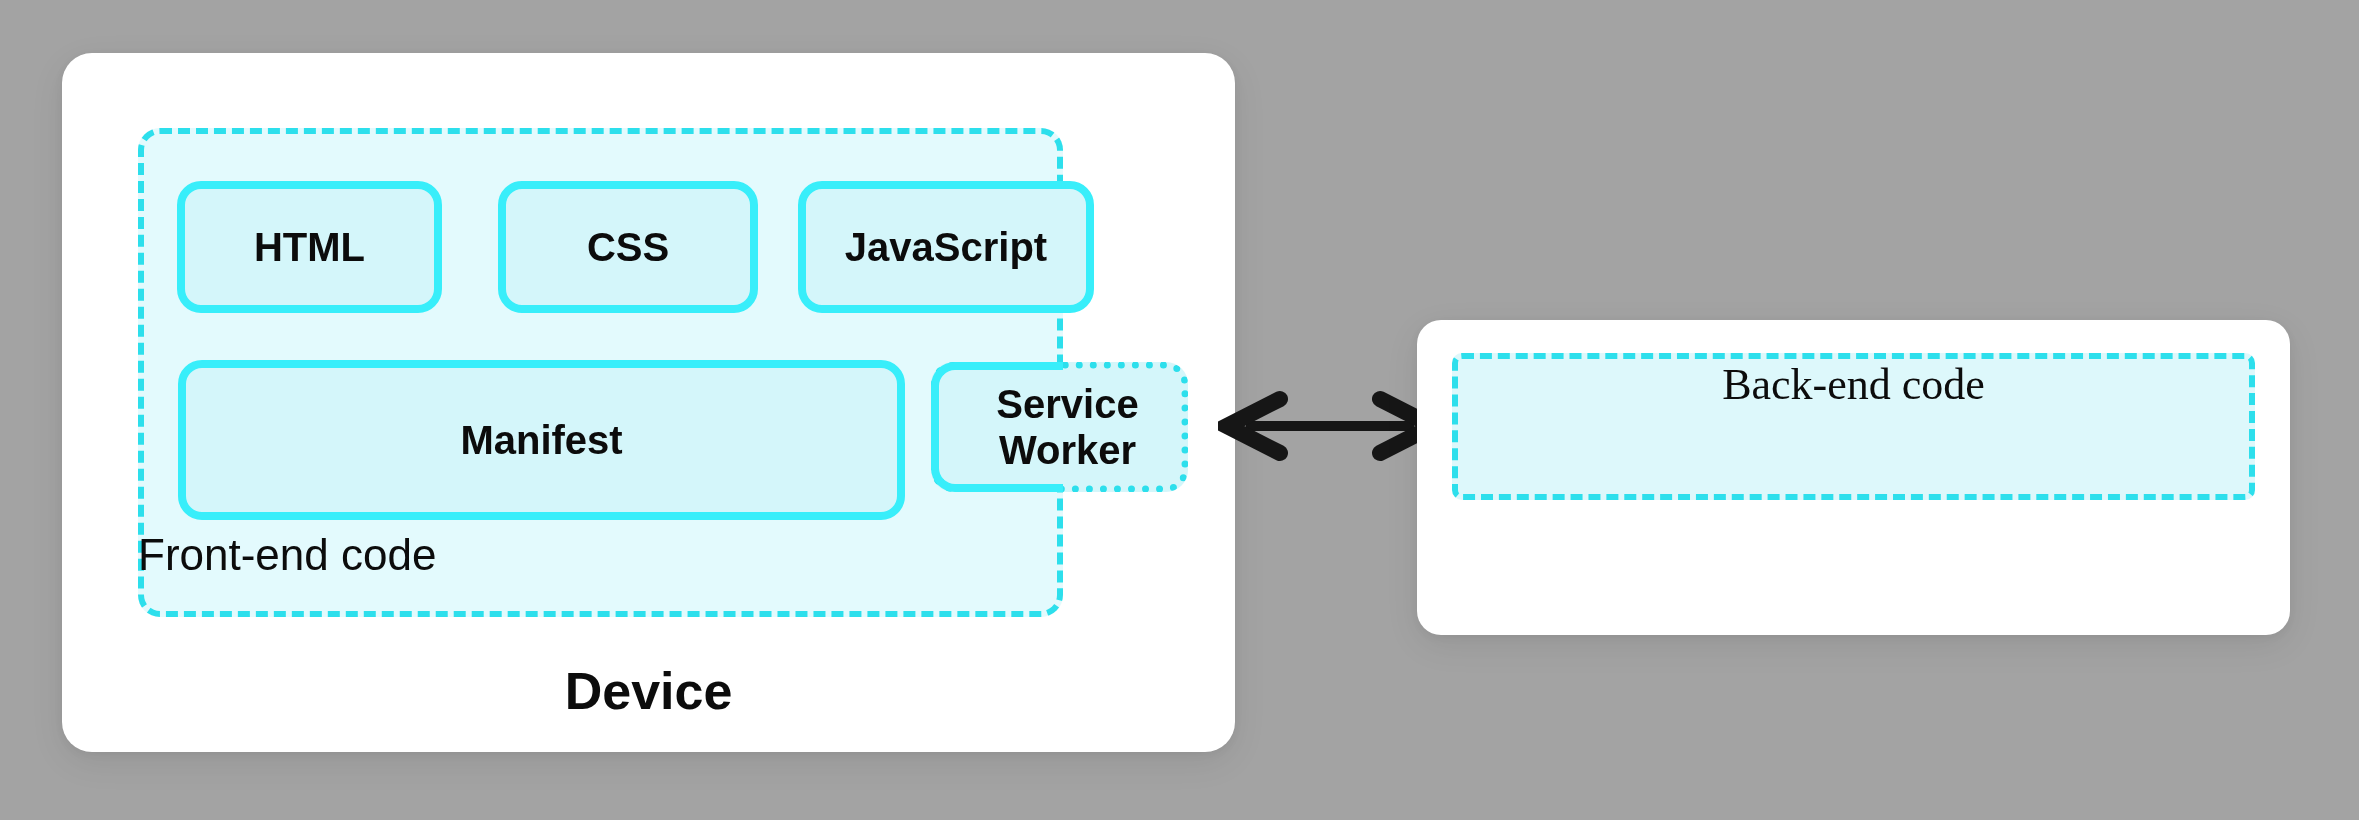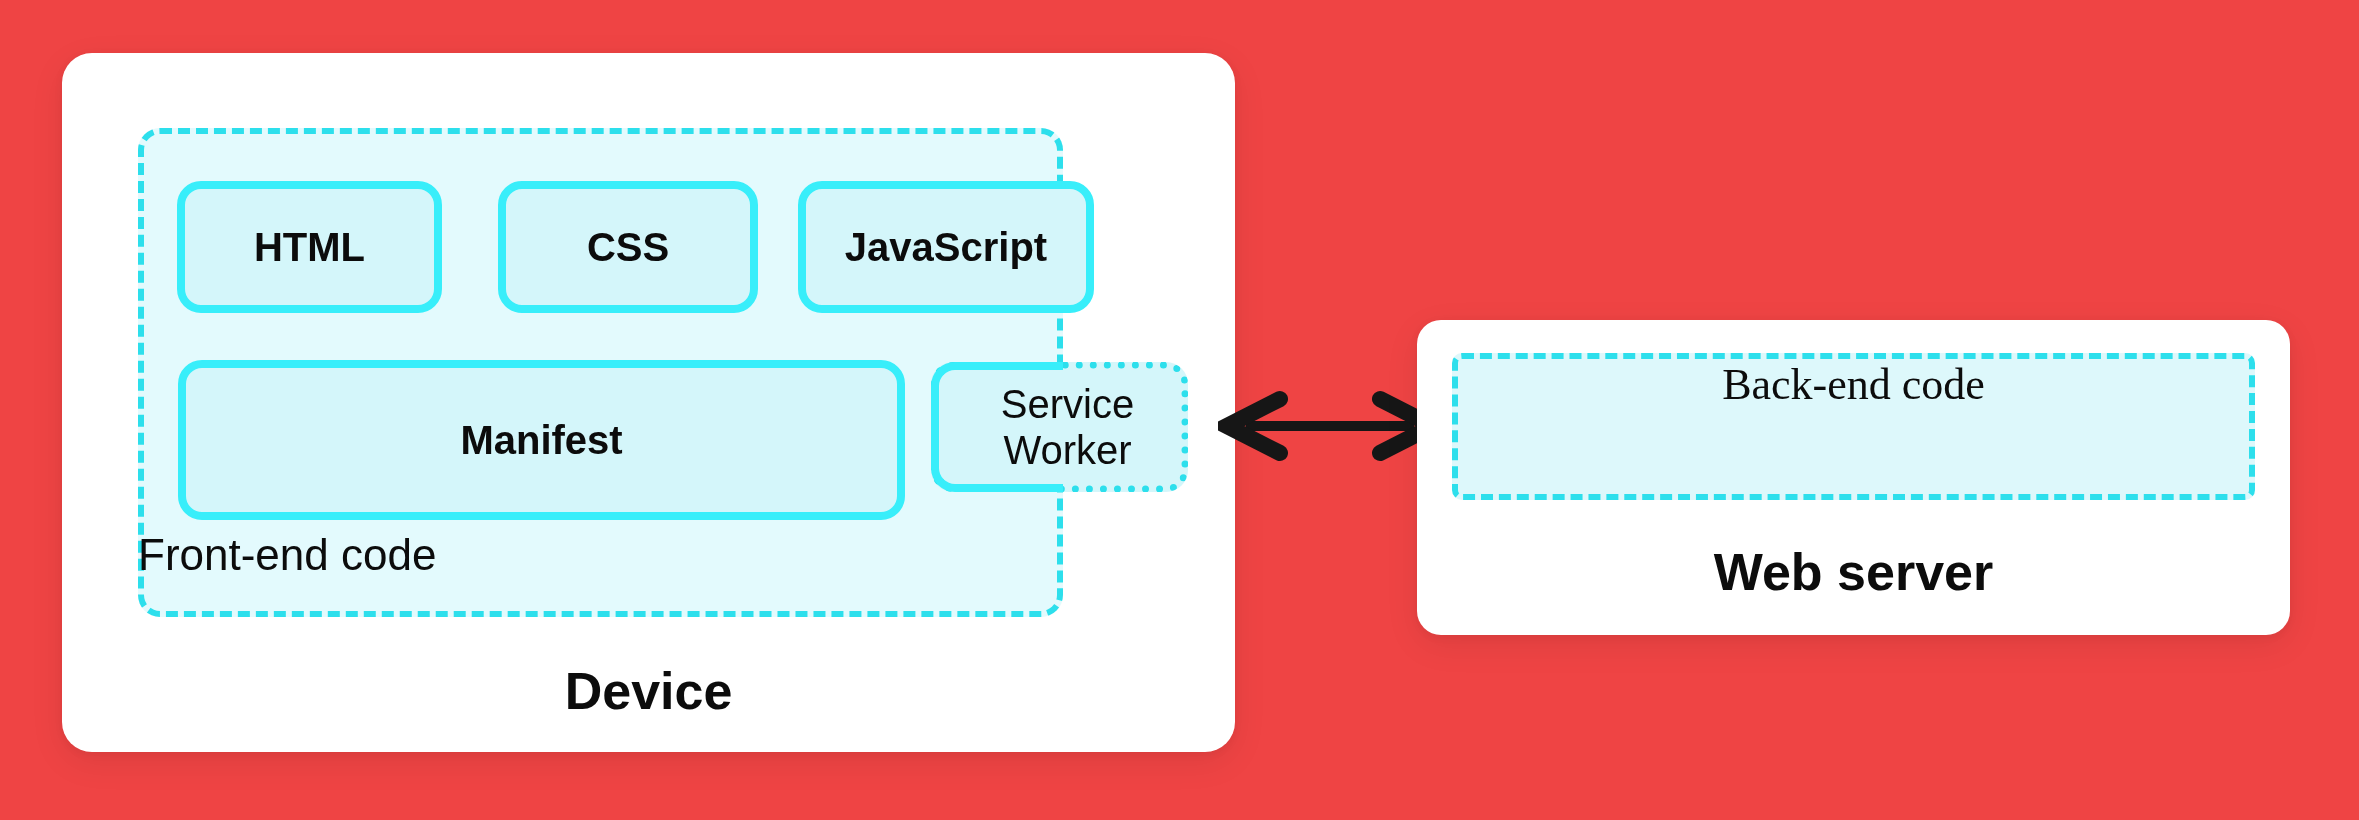--- a/index.html
+++ b/index.html
@@ -5,21 +5,21 @@
   html, body { margin: 0; padding: 0; }
   body {
     background: #f5f5f6;
     font-family: "Liberation Sans", sans-serif;
     color: #0c0c0c;
   }
   .canvas {
     position: relative;
     width: 2359px;
     height: 820px;
-    background: #ef4444;
+    background: #a3a3a3;
     overflow: hidden;
   }
   
   .card {
     position: absolute;
     background: #ffffff;
     border-radius: 30px;
     box-shadow: 0 10px 34px rgba(0,0,0,0.08), 0 2px 10px rgba(0,0,0,0.05);
   }
   .device-card { left: 62px; top: 53px; width: 1173px; height: 699px; }
@@ -69,21 +69,21 @@
     background: #d4f6fa;
     border: 8px solid #38eefa;
     border-right: none;
     border-radius: 24px 0 0 24px;
     box-sizing: border-box;
   }
   .sw-label {
     position: absolute; inset: 0;
     display: flex; align-items: center; justify-content: center;
     text-align: center;
-    font-weight: normal; font-size: 40px; line-height: 1.15;
+    font-weight: bold; font-size: 40px; line-height: 1.15;
     padding: 0 12px; box-sizing: border-box; margin-left: 16px;
   }
 
   
   .group-label {
     position: absolute;
     text-align: left;
     font-size: 44px;
     font-weight: normal;
     color: #0c0c0c;
@@ -139,15 +139,14 @@
     <polyline points="62,9 9,36 62,63" fill="none" stroke="#161616" stroke-width="16" stroke-linecap="round" stroke-linejoin="miter"></polyline>
     <polyline points="162,9 215,36 162,63" fill="none" stroke="#161616" stroke-width="16" stroke-linecap="round" stroke-linejoin="miter"></polyline>
   </svg>
 
   <div class="card server-card"></div>
 
   <div class="dashed-group backend-group">
     <span class="backend-label">Back-end code</span>
   </div>
 
-  <div class="card-label server-label">Web server</div>
 
 </div>
 
 </body></html>

